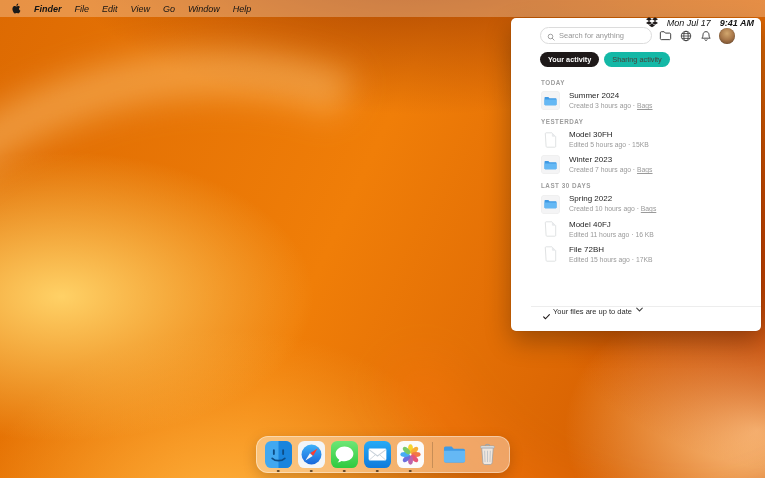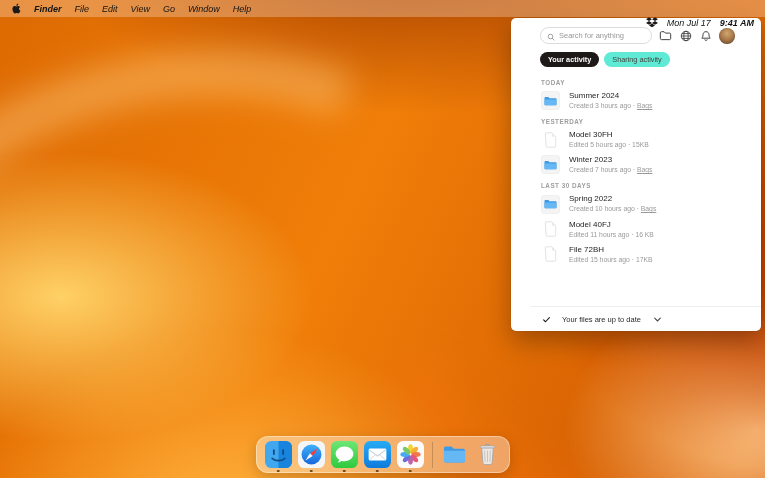--- a/index.html
+++ b/index.html
@@ -46,33 +46,33 @@
   .searchbox svg{ flex:0 0 auto; }
   .searchbox input{ border:none; outline:none; width:100%; font-size:7.5px; color:#333;
     background:transparent; font-family:inherit; }
   .searchbox input::placeholder{ color:#979797; }
   .hicon{ width:13px; height:13px; display:flex; align-items:center; justify-content:center; cursor:pointer; }
   .avatar{ width:16px; height:16px; border-radius:50%; flex:0 0 auto; cursor:pointer;
     background:radial-gradient(circle at 50% 34%, #d2a76e 0%, #a9784a 48%, #5e3c22 100%);
     box-shadow:inset 0 0 0 .5px rgba(0,0,0,.15); }
   .tabs{ display:flex; gap:5px; padding:3px 9px 7px; }
   .tab{ border:none; font-family:inherit; font-size:7.3px; padding:3px 8px; border-radius:9px;
-    background:#5eead4; color:#49423d; cursor:pointer; }
+    background:#14b8a6; color:#49423d; cursor:pointer; }
   .tab.active{ background:#1e1919; color:#fff; font-weight:600;text-align:center; }
   .sections{ flex:1; overflow:hidden; }
   .sec-header{ font-size:6.3px; letter-spacing:.5px; color:#9d9d9d; font-weight:700; padding:5px 10px 2px; }
   .row{ display:flex; align-items:center; gap:9px; padding:3px 10px; cursor:pointer; }
   .thumb{ width:19px; height:19px; border-radius:4px; background:#f4f4f5; flex:0 0 auto;
     display:flex; align-items:center; justify-content:center; box-shadow:inset 0 0 0 .5px #ececec; }
   .thumb.file{ background:#fff; box-shadow:none; }
   .row-title{ font-size:8px; color:#1e1e1e; font-weight:500; line-height:1.25; }
   .row-meta{ font-size:6.8px; color:#9a9a9a; margin-top:1px; line-height:1.2; }
   .meta-link{ color:#9a9a9a; text-decoration:underline; cursor:pointer; }
-  .panel-footer{ border-top:1px solid #ededed; height:25px; display:flex; align-items:center;
-    gap:11px; padding:0 11px; }
+  .panel-footer{ border-top:1px solid #ededed; height:25px; display:flex; 
+    gap:2px; padding:0 11px; }
   .footer-text{ font-size:7.5px; color:#2b2b2b; font-weight:500; }
   .chev{ margin-left:2px; display:flex; cursor:pointer; }
 
   
   .desk-icons{ position:absolute; top:20px; right:3px; width:46px; z-index:2;
     display:flex; flex-direction:column; align-items:center; gap:15px; }
   .desk-item{ display:flex; flex-direction:column; align-items:center; gap:2px; width:46px; cursor:pointer; }
   .desk-label{ font-size:7px; color:#fff; text-shadow:0 1px 2px rgba(0,0,0,.55); }
 
   

